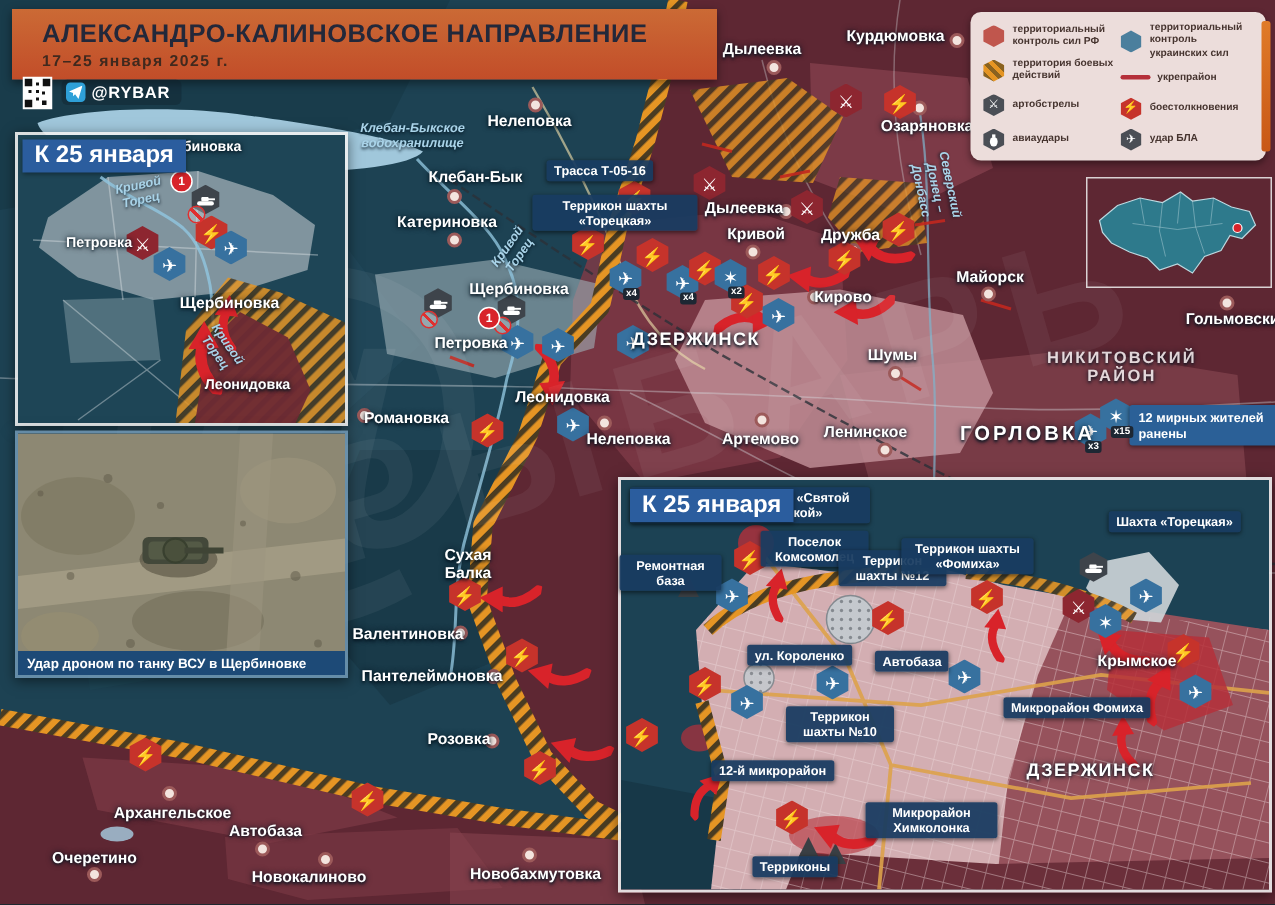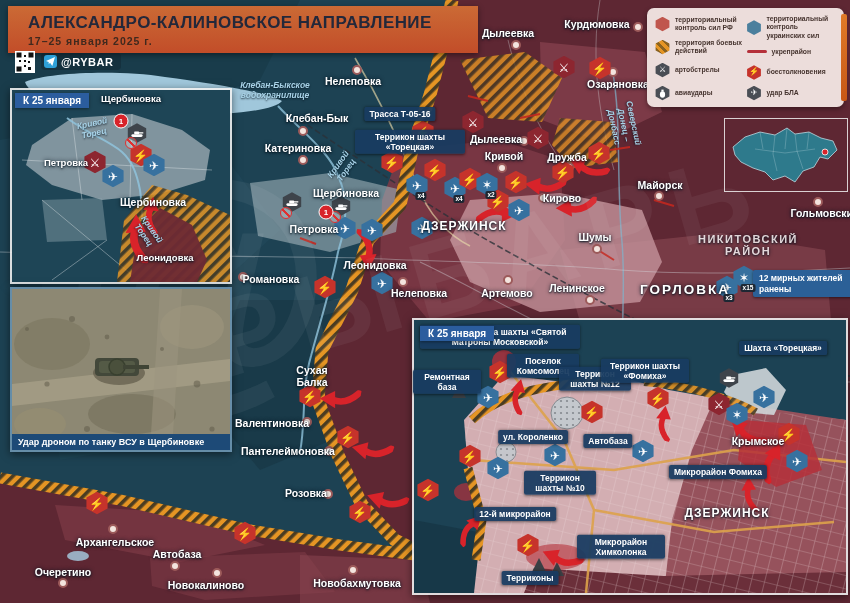--- a/index.html
+++ b/index.html
@@ -74,21 +74,21 @@
   .lhex.rf{background:#c0564d;}
   .lhex.ua{background:#4b7f9d;}
   .lhex.cz{background:repeating-linear-gradient(45deg,#e59524 0 3px,#8a6220 3px 6px);}
   .lhex.dk{background:#4a4e55;}
   .lhex.rd{background:#c6332b;}
   .lline{width:20px;height:3px;background:#b5303a;border-radius:2px;flex:0 0 20px;}
 
   
   .inset{position:absolute;z-index:5;border:2px solid rgba(240,240,240,.9);box-sizing:border-box;
          box-shadow:0 2px 8px rgba(0,0,0,.5);}
-  .ititle{position:absolute;background:#2b5d9e;color:#fff;font-size:10px;font-weight:bold;
+  .ititle{position:absolute;background:#2b5d9e;color:#fff;font-size:16px;font-weight:bold;
           padding:2px 8px;z-index:15;box-shadow:0 1px 3px rgba(0,0,0,.4);}
   .photobar{position:absolute;left:0;right:0;height:16px;background:#14324e;display:flex;z-index:15;
             align-items:center;gap:5px;padding:0 5px;box-sizing:border-box;}
   .photobar .c{color:#fff;font-size:8.5px;font-weight:bold;}
   .caption{position:absolute;left:0;right:0;bottom:0;background:#1d4a77;color:#fff;font-size:9px;
            font-weight:bold;padding:3px 6px;z-index:15;box-sizing:border-box;}
 
   
   .wm{position:absolute;color:rgba(255,255,255,.055);font-weight:bold;z-index:4;pointer-events:none;}
   .badge{position:absolute;background:#2b6097;color:#fff;font-size:8.5px;font-weight:bold;line-height:1.25;

